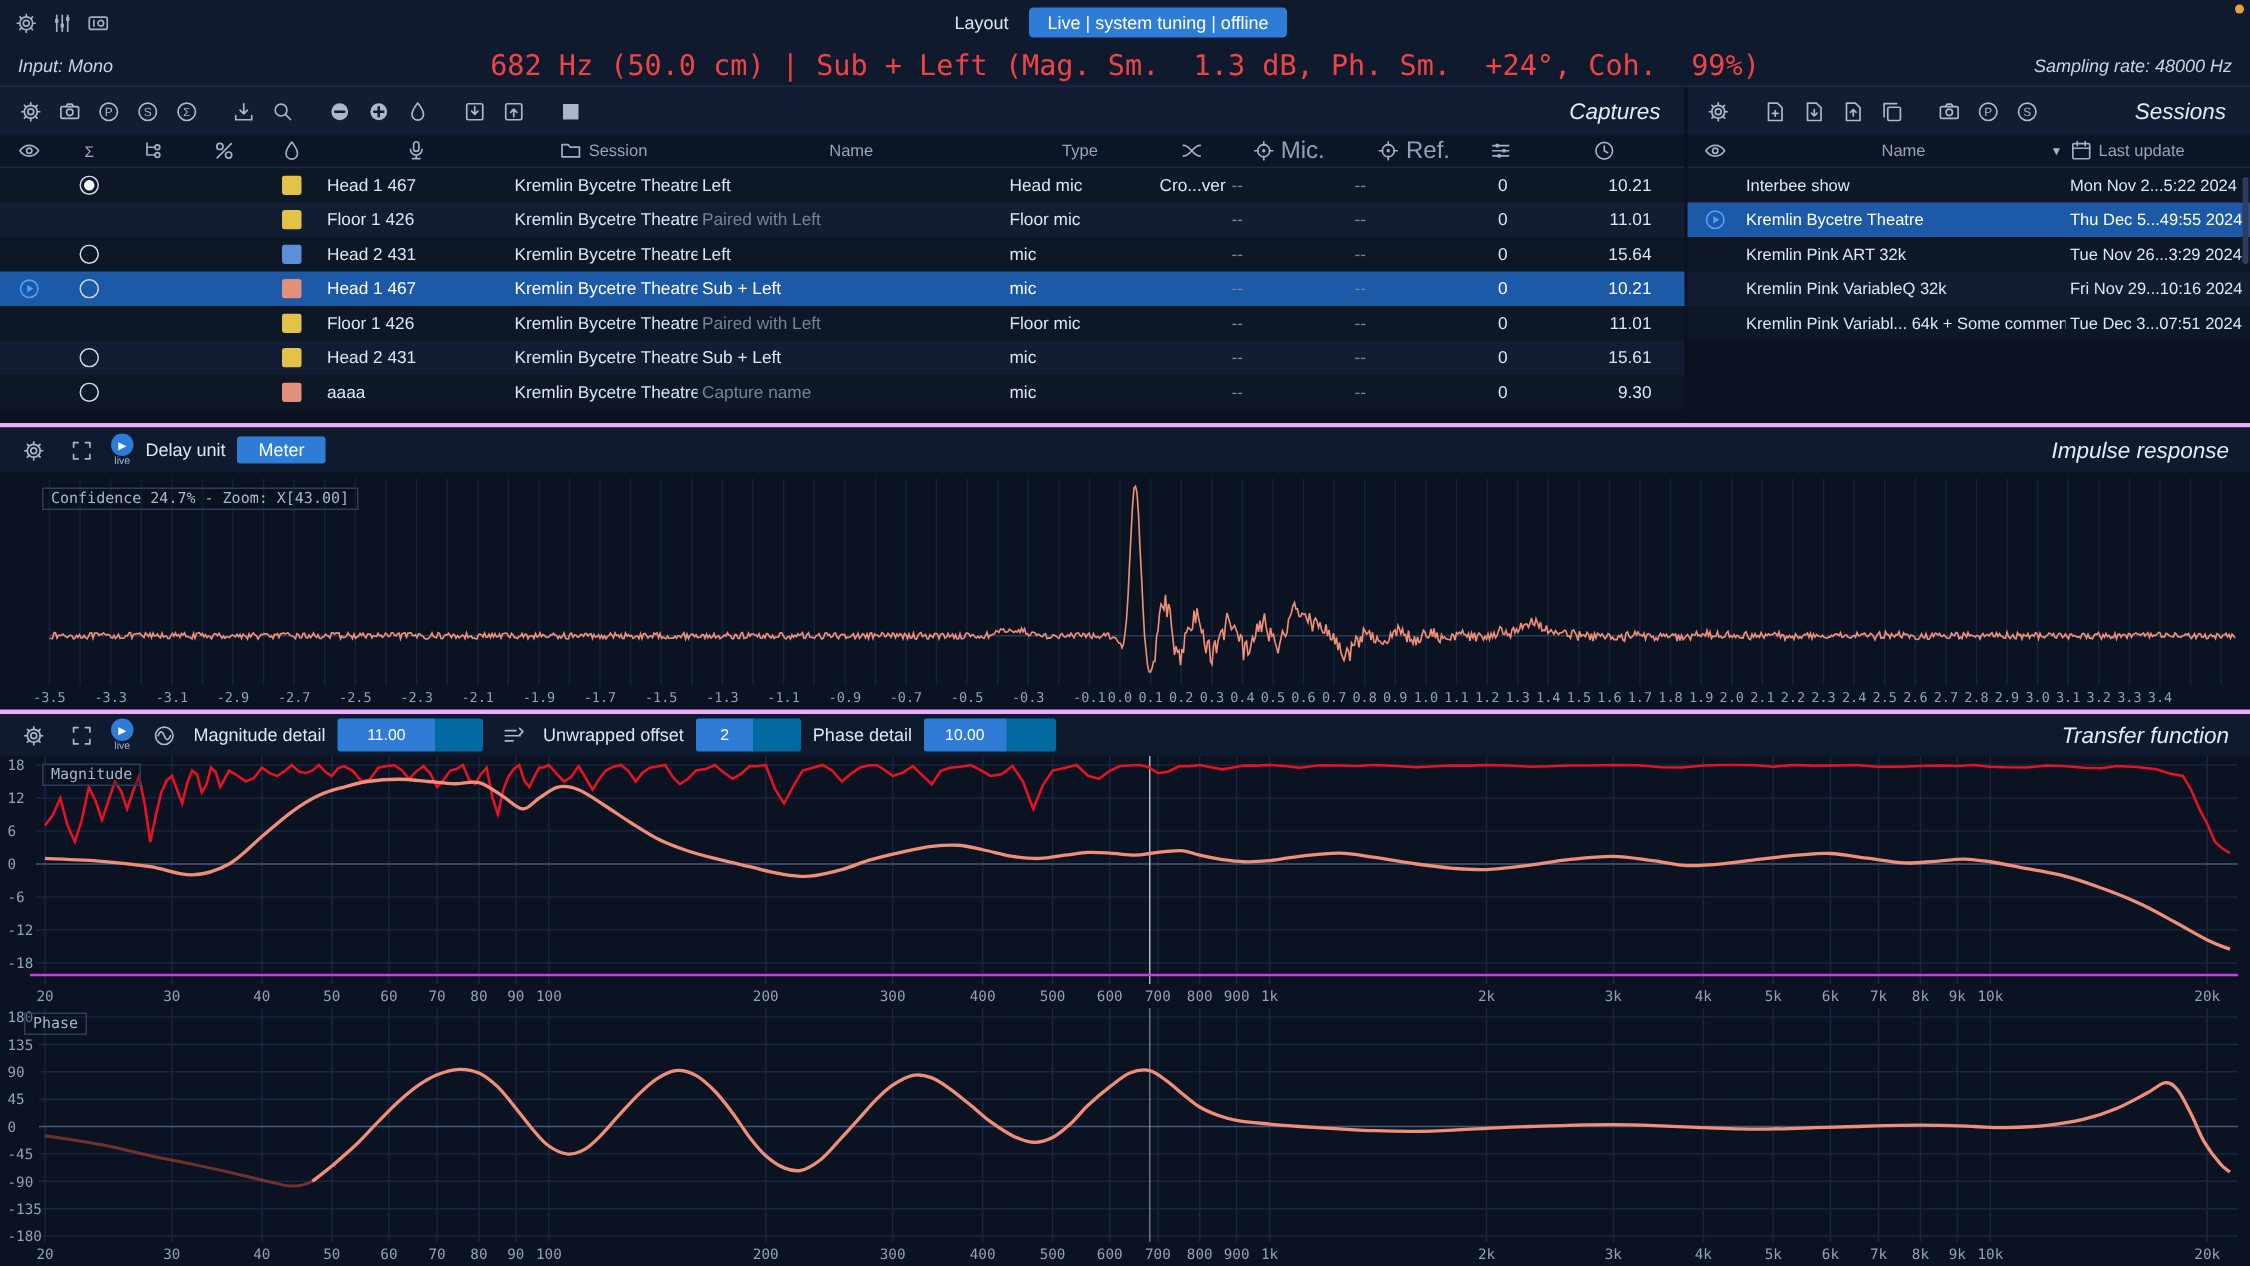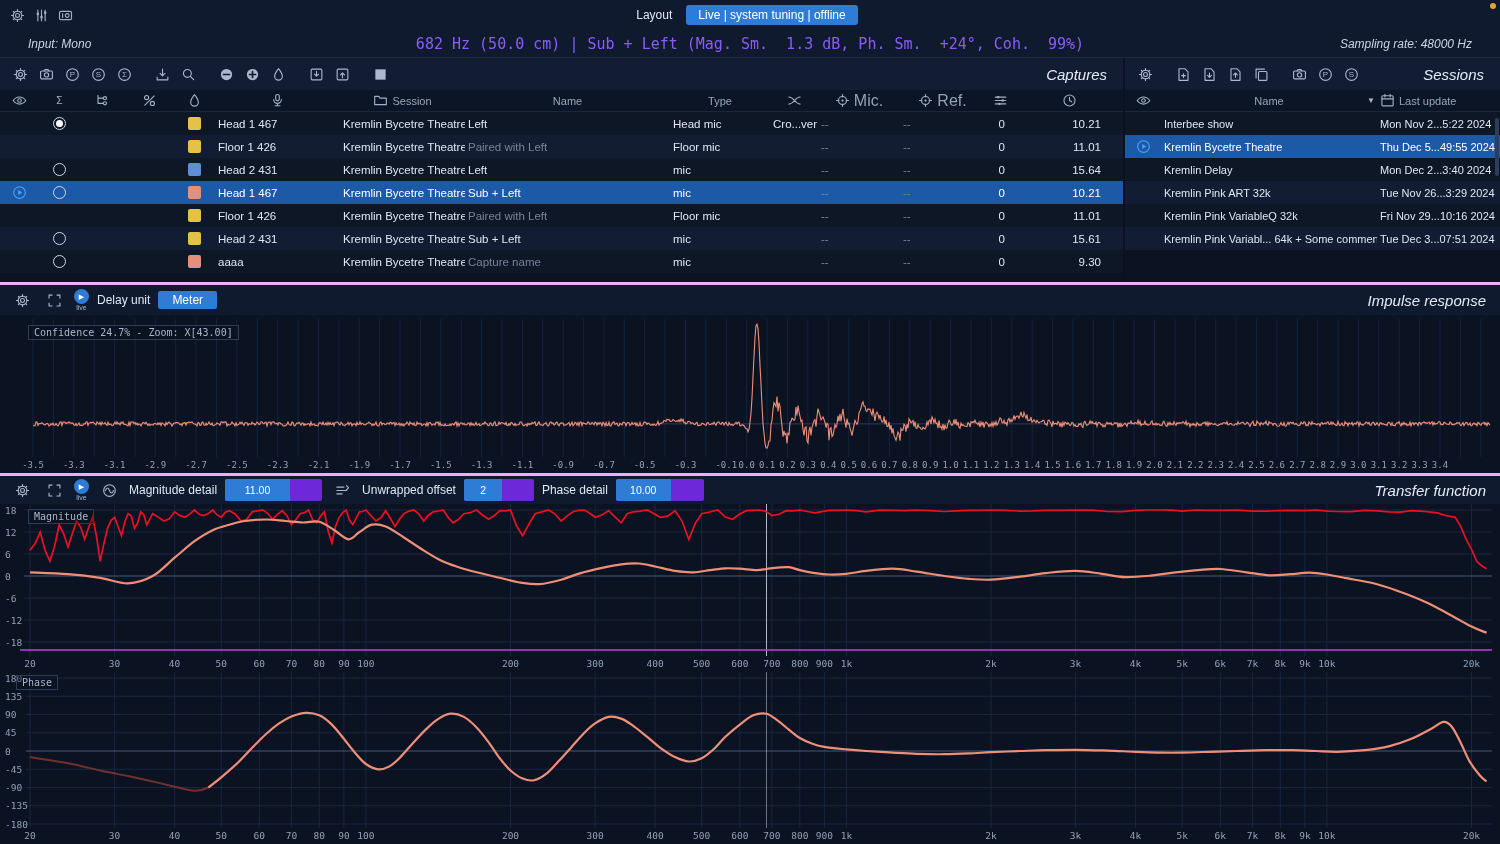--- a/index.html
+++ b/index.html
@@ -10,23 +10,23 @@
 .icon,.hicon{color:#a3afc4;display:inline-flex;align-items:center;justify-content:center}
 
 header{background:#101a2e;border-bottom:1px solid #1d2a45;position:relative}
 .tb1{height:30px;display:grid;grid-template-columns:1fr auto 1fr;align-items:center;padding:0 10px}
 .tb-left{display:flex;align-items:center;gap:10px}
 .tb-center{display:flex;align-items:center;gap:9px}
 .tb-right{display:flex;align-items:center;gap:14px;justify-content:flex-end;padding-right:6px}
 .btn-blue{background:#2e7cd6;color:#fff;border:none;border-radius:3px;font-family:"Liberation Sans",sans-serif;font-size:12px;padding:3px 16px;cursor:pointer}
 .btn-mode{font-size:12px;padding:3px 12px}
 .notif-dot{position:absolute;top:3px;right:4px;width:6px;height:6px;border-radius:50%;background:#e8a13c}
-.tb2{height:27px;display:grid;grid-template-columns:1fr auto 1fr;align-items:center;padding:0 28px}
+.tb2{height:27px;display:grid;grid-template-columns:1fr auto 1fr;align-items:center;padding:0 12px}
 .lbl-ital{font-style:italic;color:#c9d3e3;font-size:12px}
-.readout{font-family:"DejaVu Sans Mono",monospace;font-size:15px;color:#8b5cf6;white-space:pre}
+.readout{font-family:"DejaVu Sans Mono",monospace;font-size:19px;color:#ef4444;white-space:pre}
 .tb2 .right{text-align:right}
 
 .main-row{height:228px;display:flex;background:#0a1120}
 .panel{background:#0b1322;display:flex;flex-direction:column}
 .cap-panel{width:1123px}
 .ses-panel{width:375px;margin-left:2px;position:relative}
 .ptoolbar{height:32px;background:#121c33;display:flex;align-items:center;padding:0 8px;gap:2px}
 .tbtn{width:24px;height:22px;display:inline-flex;align-items:center;justify-content:center;color:#aab7cc;cursor:pointer}
 .tbtn.gap{margin-left:12px}
 .panel-title{margin-left:auto;font-style:italic;font-size:15px;color:#e5ebf6;padding-right:8px}
@@ -60,21 +60,21 @@
 .graph-panel{border-top:3px solid #f0abfc;background:#0b1322;position:relative}
 .gtoolbar{height:30px;background:#101a2e;display:flex;align-items:center;gap:8px;padding:0 10px}
 .gtoolbar .panel-title{padding-right:4px}
 .live-btn{display:inline-flex;flex-direction:column;align-items:center;gap:0;cursor:pointer}
 .live-circle{width:15px;height:15px;border-radius:50%;background:#2e7cd6;color:#fff;font-size:7px;display:flex;align-items:center;justify-content:center}
 .live-text{font-size:7px;color:#9fb4d8;line-height:7px}
 .glabel{font-size:12px;color:#dfe6f2}
 .btn-meter{padding:2px 14px;border-radius:2px;font-size:12px}
 .chart-wrap{position:relative}
 .plot-tag{position:absolute;border:1px solid #2b3c5c;color:#aab6ca;font-family:"DejaVu Sans Mono",monospace;font-size:10px;padding:1px 5px;background:rgba(10,17,30,.35);pointer-events:none}
-.spin{display:inline-flex;background:#6d28d9;height:22px;border-radius:2px;overflow:hidden;cursor:pointer}
+.spin{display:inline-flex;background:#0369a1;height:22px;border-radius:2px;overflow:hidden;cursor:pointer}
 .spin-mag{width:97px}.spin-off{width:70px}.spin-ph{width:88px}
 .spin-fill{background:#2e7cd6;height:100%;display:flex;align-items:center;justify-content:center}
 .spin-val{font-size:10.5px;color:#fff}
 svg.chart{display:block}
 </style>
 </head>
 <body>
 
 <div class="app">
 
@@ -619,25 +619,20 @@
                 <svg viewBox="0 0 16 16" width="15" height="15">
                   <g fill="none" stroke="currentColor" stroke-width="1.2" stroke-linecap="round" stroke-linejoin="round">
                     <circle cx="8" cy="8" r="6.2"></circle>
                   </g>
                   <path d="M6.6 5.3v5.4L10.9 8z" fill="currentColor"></path>
                 </svg>
               </span>
             </div>
   <div class="cell">Kremlin Bycetre Theatre</div>
   <div class="cell">Thu Dec  5...49:55 2024</div>
- </div>
- <div class="ses-row">
-  <div class="cell cc"></div>
-  <div class="cell">Kremlin Delay</div>
-  <div class="cell">Mon Dec  2...3:40 2024</div>
  </div>
  <div class="ses-row">
   <div class="cell cc"></div>
   <div class="cell">Kremlin Pink ART 32k</div>
   <div class="cell">Tue Nov 26...3:29 2024</div>
  </div>
  <div class="ses-row">
   <div class="cell cc"></div>
   <div class="cell">Kremlin Pink VariableQ 32k</div>
   <div class="cell">Fri Nov 29...10:16 2024</div>

